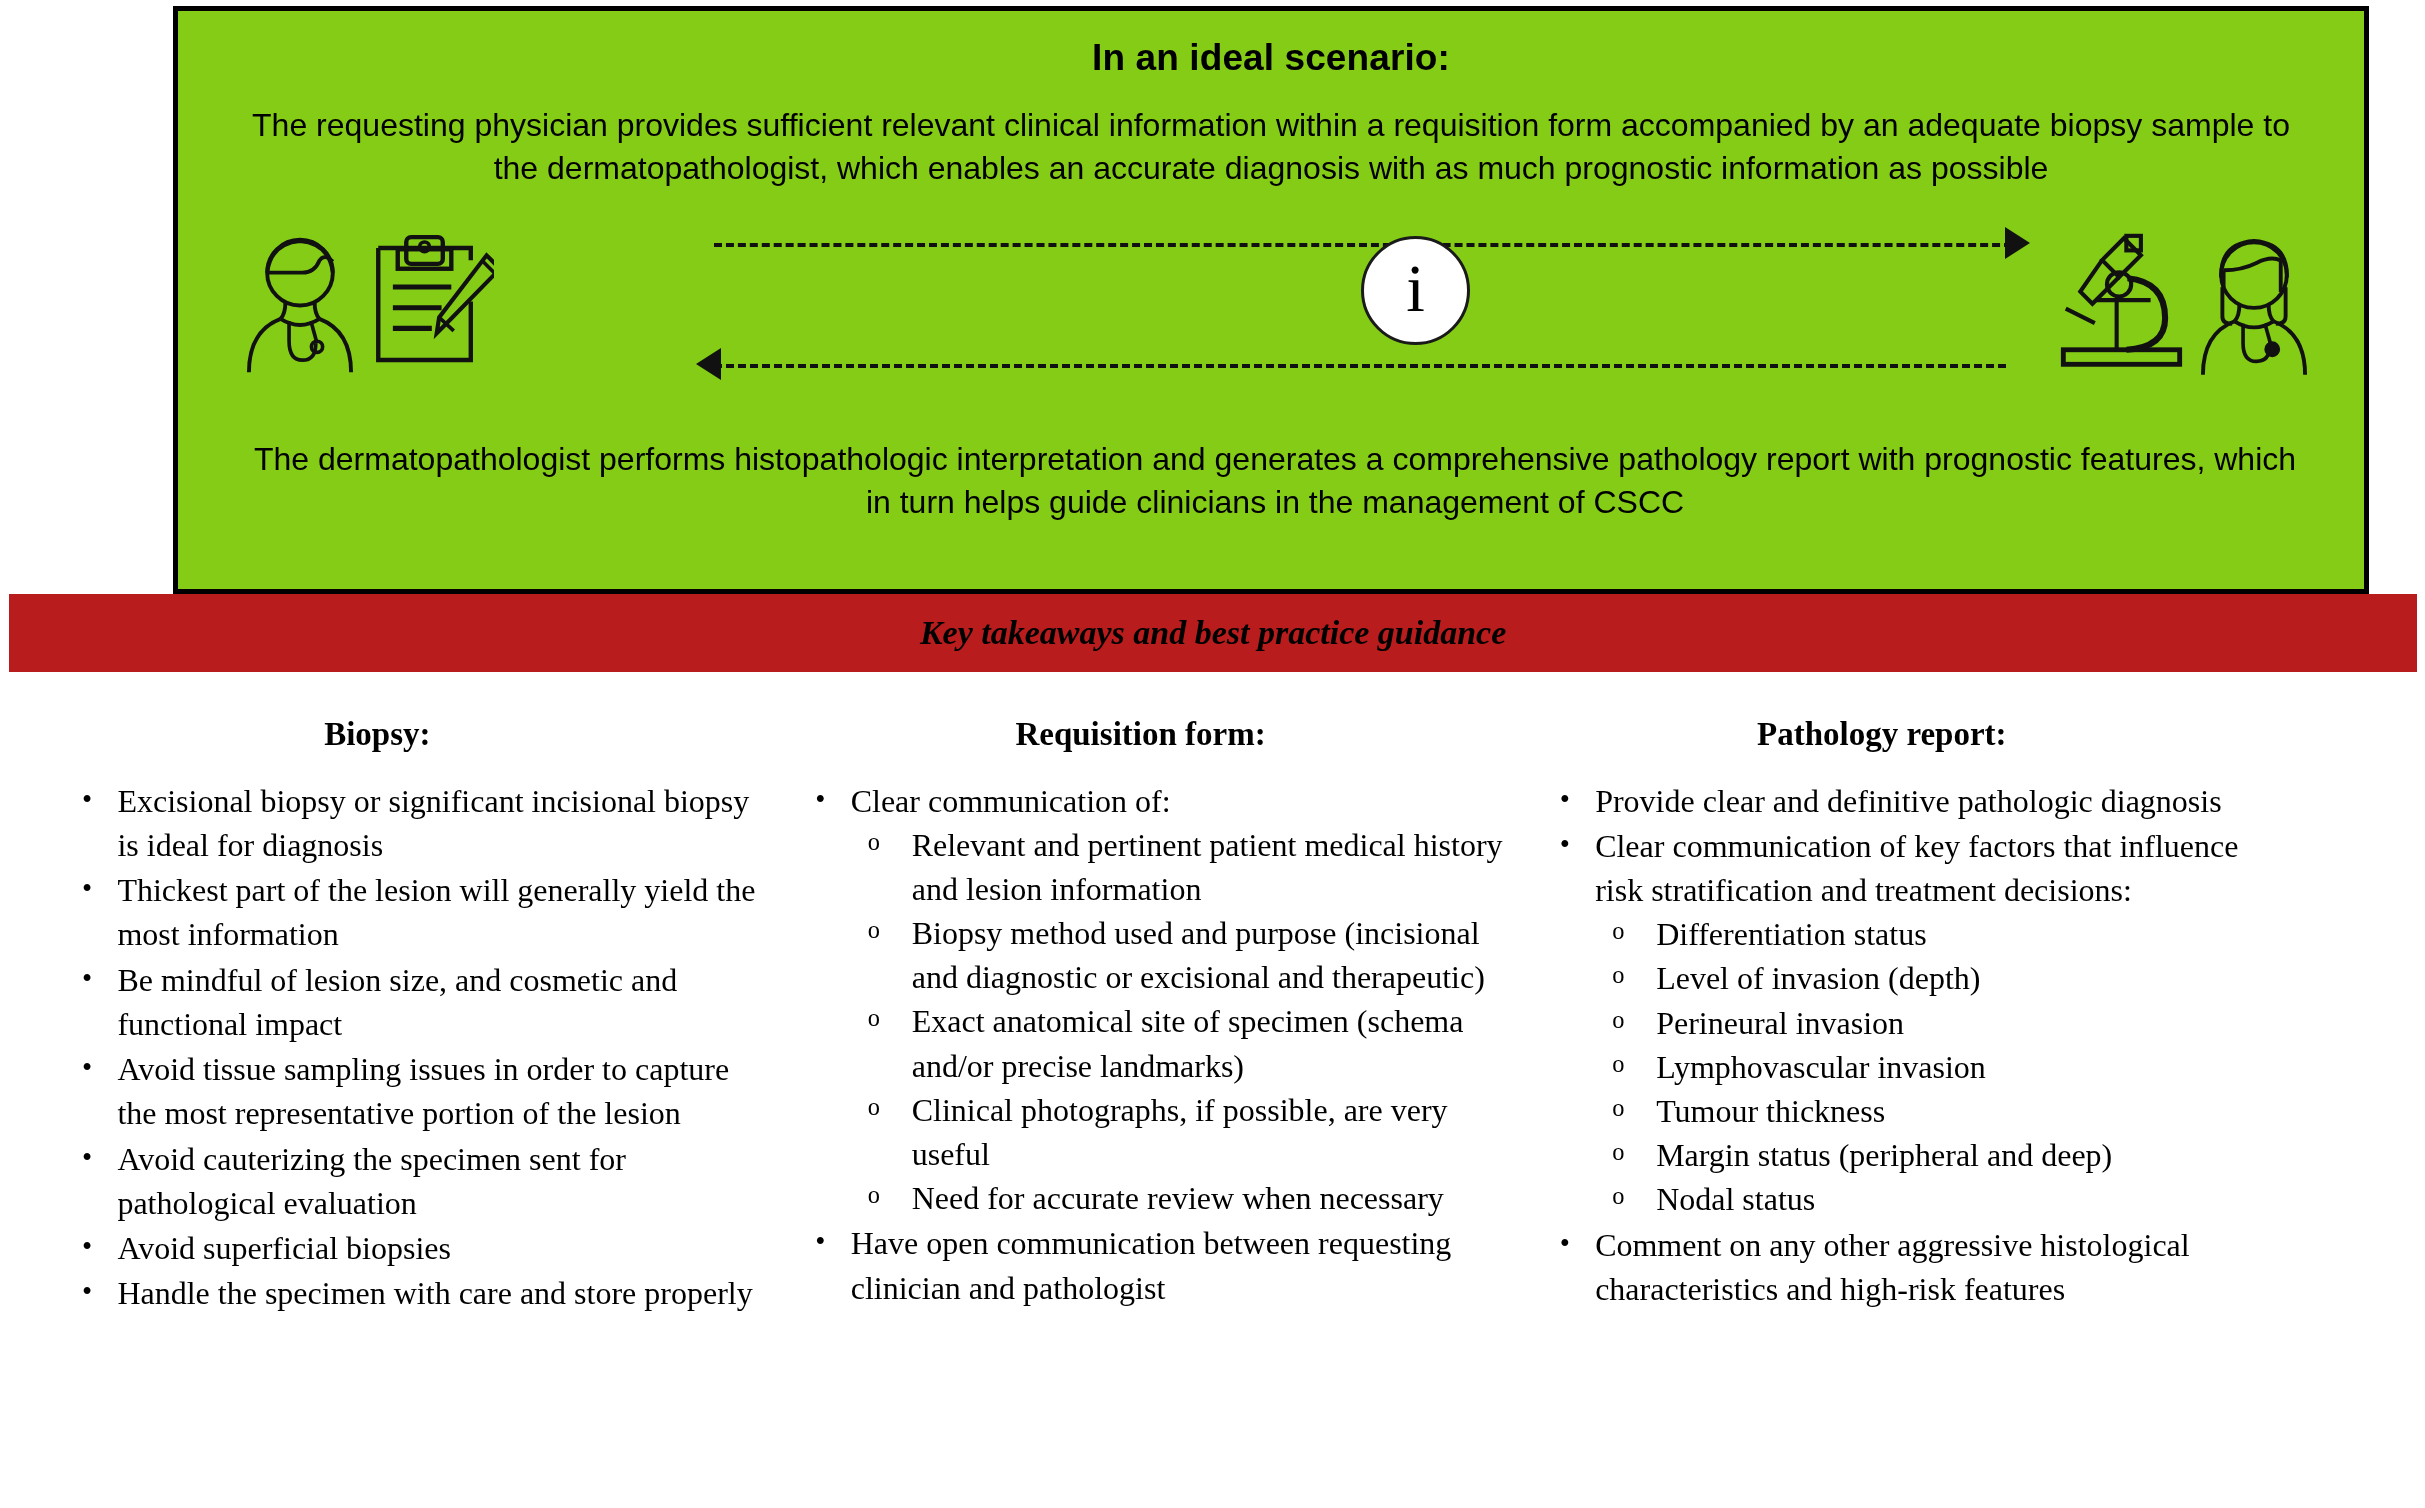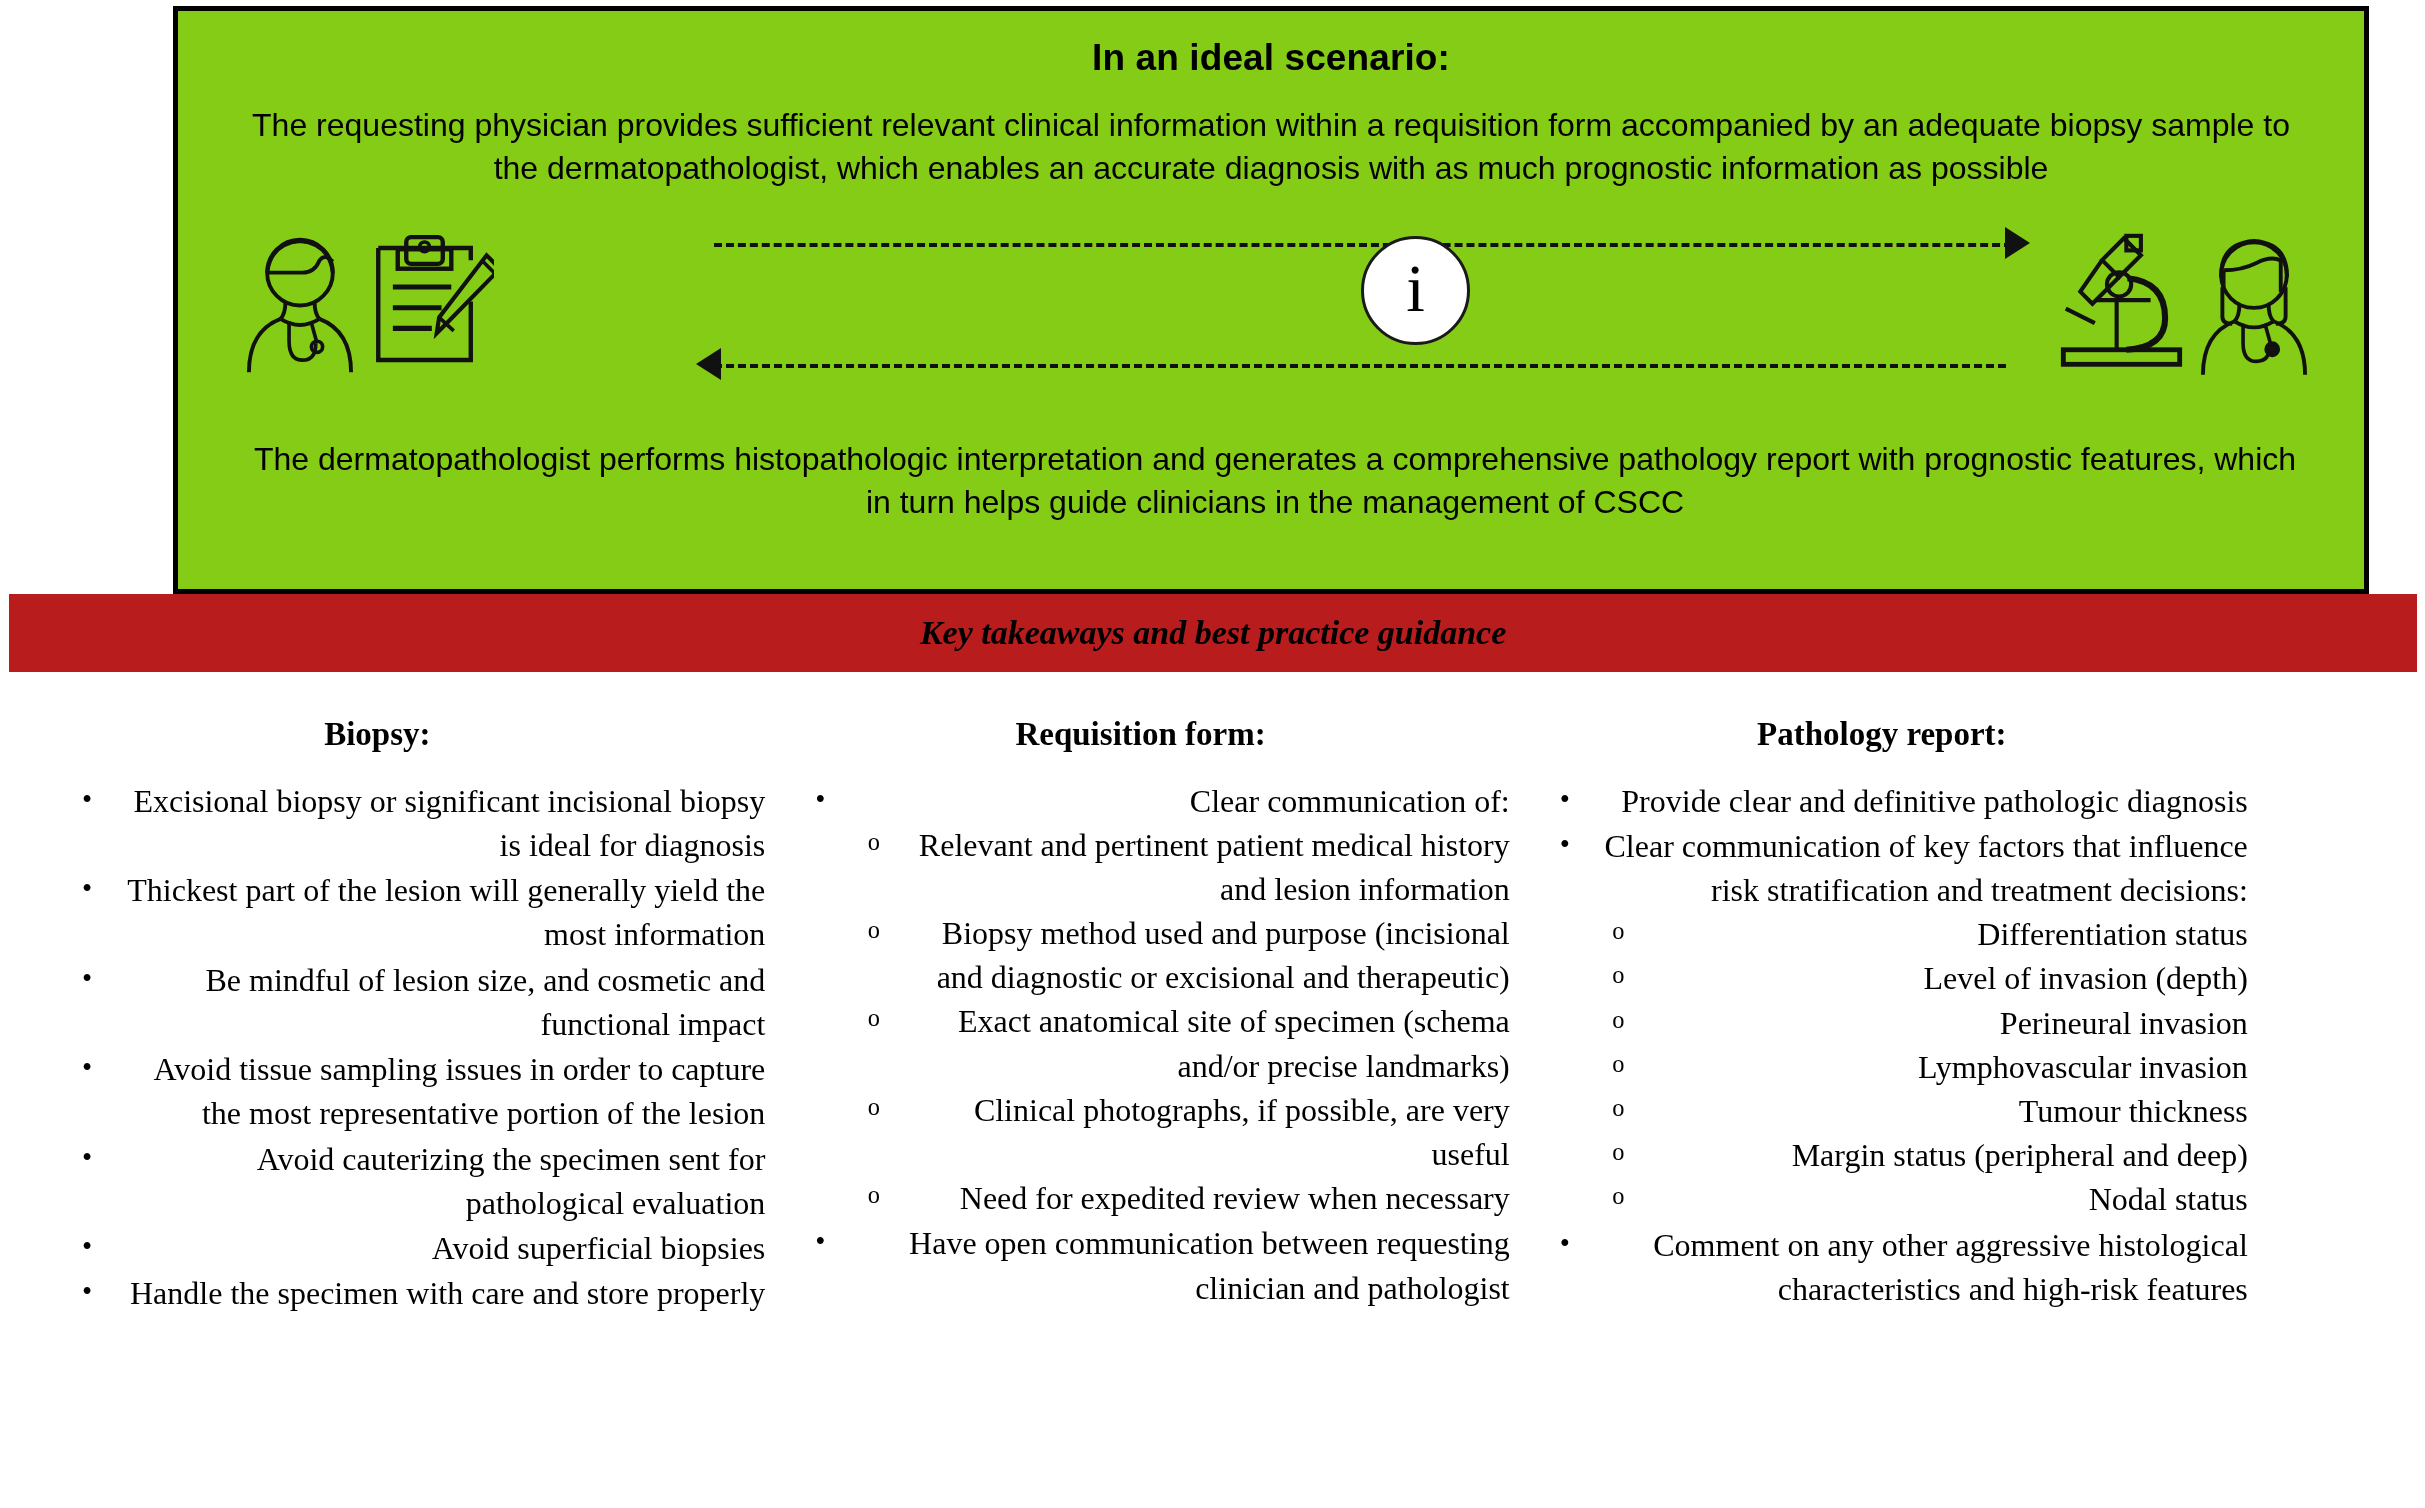--- a/index.html
+++ b/index.html
@@ -139,21 +139,20 @@
   ul.lvl1{
     list-style:none;
     margin:0; padding:0;
   }
   ul.lvl1 > li{
     position:relative;
     padding-left:61px;
     font-size:32px;
     line-height:1.38;
     margin-bottom:1.2px;
-    text-align:right;
   }
   ul.lvl1 > li > .txt::before{
     content:"\2022";
     position:absolute;
     left:25.6px;
     font-size:29px;
     line-height:1.38;
   }
   ul.lvl2{
     list-style:none;
@@ -314,21 +313,21 @@
           <li>
               <span class="txt">Biopsy method used and purpose (incisional and diagnostic or excisional and therapeutic)</span>
             </li>
           <li>
               <span class="txt">Exact anatomical site of specimen (schema and/or precise landmarks)</span>
             </li>
           <li>
               <span class="txt">Clinical photographs, if possible, are very useful</span>
             </li>
           <li>
-              <span class="txt">Need for expedited review when necessary</span>
+              <span class="txt">Need for accurate review when necessary</span>
             </li>
         </ul>
       </li>
       <li>
           <span class="txt">Have open communication between requesting clinician and pathologist</span>
         </li>
     </ul>
   </div>
 
   <div class="col" id="col-3">

